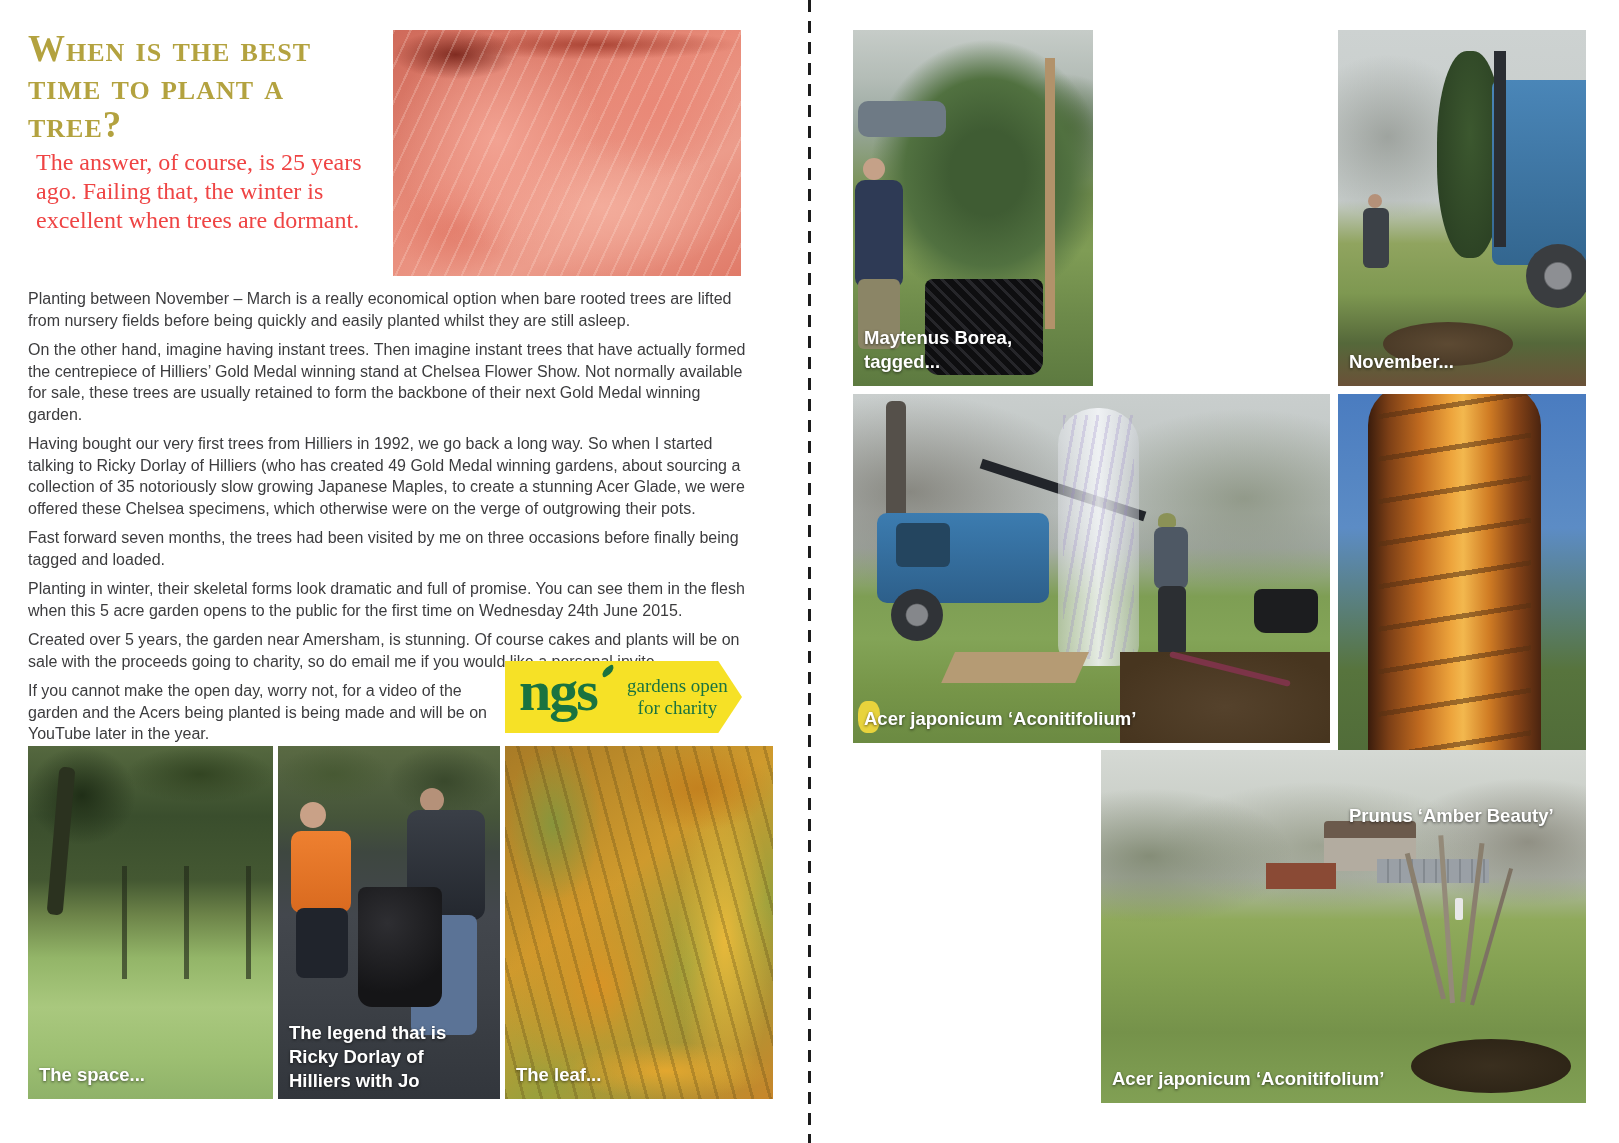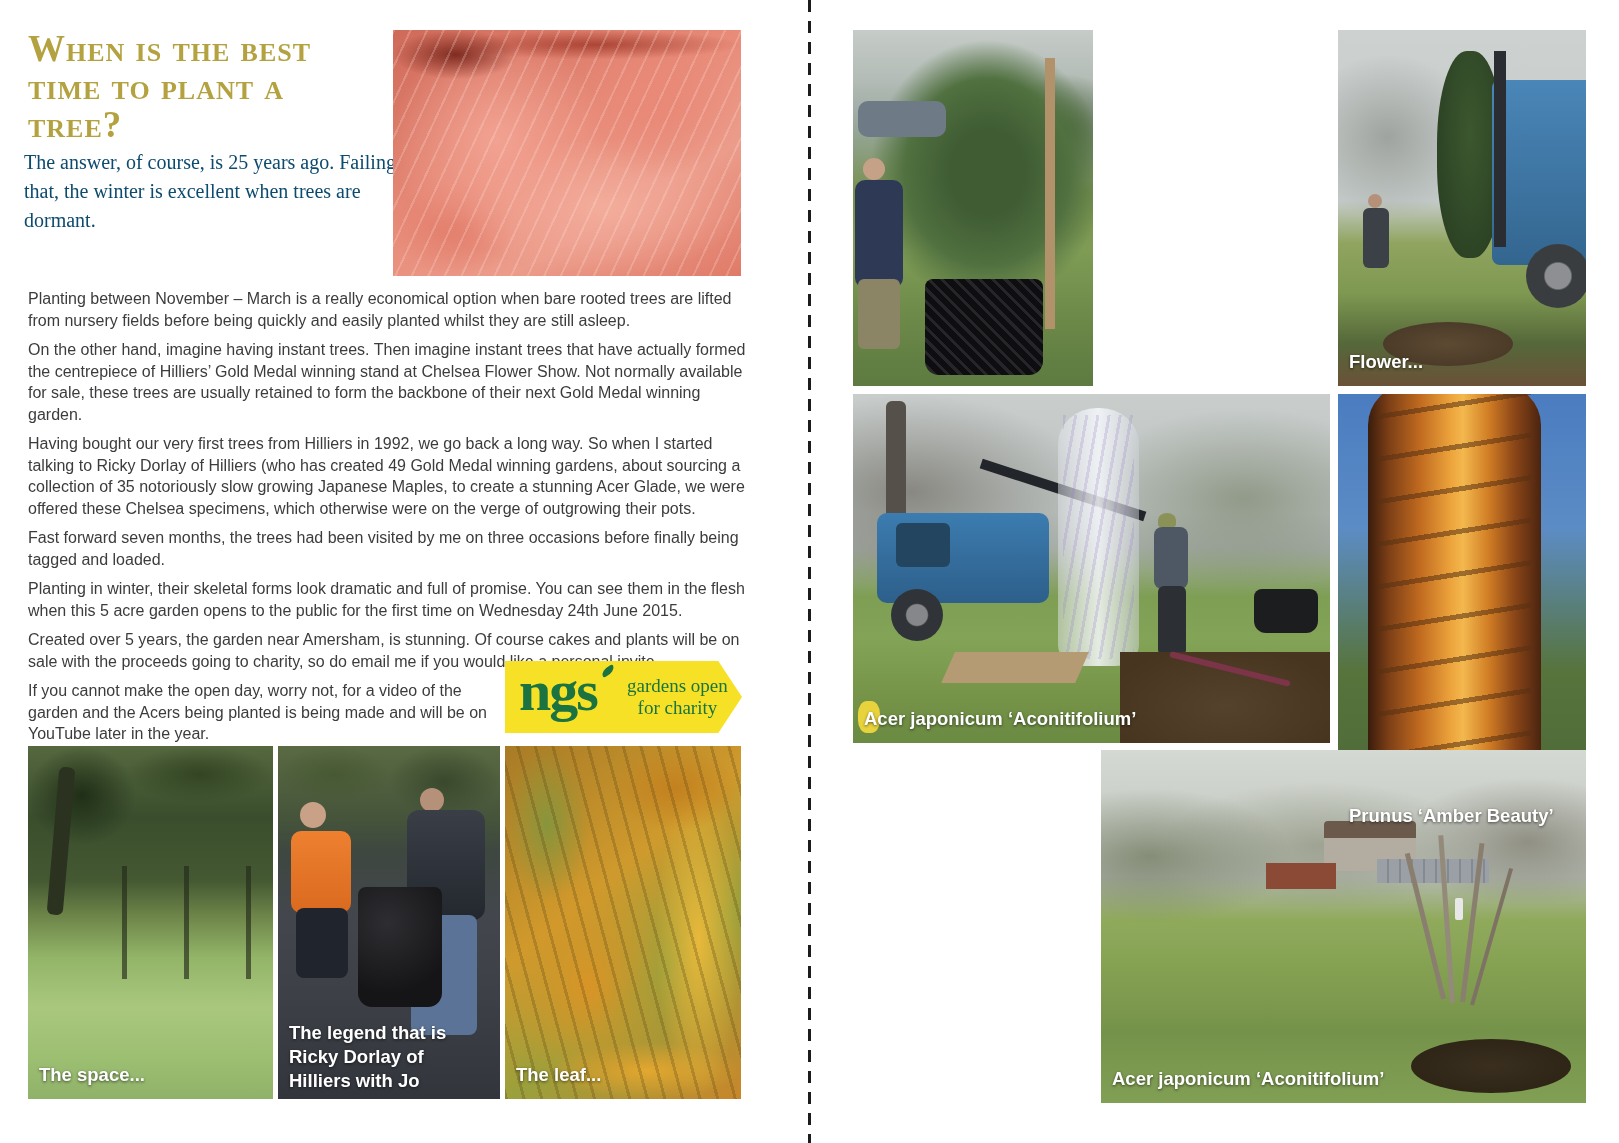--- a/index.html
+++ b/index.html
@@ -3,23 +3,23 @@
 <meta charset="utf-8">
 <style>
   html,body { margin:0; padding:0; background:#ffffff; }
   .canvas { position:relative; width:1619px; height:1143px; background:#ffffff; overflow:hidden;
             font-family:"Liberation Sans", sans-serif; }
 
   
   .headline { position:absolute; left:28px; top:30px; width:340px; margin:0;
               font-family:Liberation Serif, serif; font-variant:small-caps; font-weight:600;
               font-size:37px; line-height:38px; letter-spacing:1px; color:#b3a23f; }
-  .subhead  { position:absolute; left:24px; top:148px; width:372px; margin:0;
+  .subhead  { position:absolute; left:36px; top:148px; width:372px; margin:0;
               font-family:"Liberation Serif", serif; font-weight:400;
-              font-size:20px; line-height:29px; color:#0c4a6e; }
+              font-size:24px; line-height:29px; color:#ef4444; }
   .body-text { position:absolute; left:28px; top:288px; width:728px; color:#3c3c3e;
                font-size:16px; line-height:21.5px; }
   .body-text p { margin:0 0 8px 0; }
   .body-text p.narrow { width:468px; }
 
   
   .ngs { position:absolute; left:505px; top:661px; width:237px; height:72px;
          background:#f6e126; clip-path:polygon(0 0,90% 0,100% 50%,90% 100%,0 100%);text-align:center; }
   .ngs-word { position:absolute; left:14px; top:-4px; font-family:"Liberation Serif", serif;
               font-weight:700; font-size:58px; color:#1a7340; letter-spacing:-2px; }
@@ -130,46 +130,47 @@
     <div style="left:10%;top:16%;width:26px;height:26px;background:#c9a187;border-radius:50%;"></div>
     <div style="left:6%;top:24%;width:60px;height:82px;background:linear-gradient(#ee8030,#d96a1f);border-radius:10px;"></div>
     <div style="left:8%;top:46%;width:52px;height:70px;background:#20242c;border-radius:8px;"></div>
     <div style="left:64%;top:12%;width:24px;height:24px;background:#b59179;border-radius:50%;"></div>
     <div style="left:58%;top:18%;width:78px;height:110px;background:linear-gradient(#3a3f47,#23272e);border-radius:12px;"></div>
     <div style="left:60%;top:48%;width:66px;height:120px;background:#5b7396;border-radius:8px;"></div>
     <div style="left:36%;top:40%;width:84px;height:120px;background:radial-gradient(circle at 35% 30%,#2e2e32,#151517 70%);border-radius:8px 8px 14px 14px;"></div>
     <span class="cap two-line">The legend that is Ricky Dorlay of Hilliers with Jo</span>
   </div>
 
-  <div class="photo ph-leaf" style="left:505px; top:746px; width:236px; height:353px;">
+  <div class="photo ph-leaf" style="left:505px; top:746px; width:236px; height:353px;padding-left:32px;">
     <div style="left:0;top:0;width:100%;height:100%;background:repeating-linear-gradient(75deg,rgba(90,70,20,.28) 0 3px,transparent 3px 17px);"></div>
     <span class="cap">The leaf...</span>
   </div>
 
   <div class="divider"></div>
 
   <div class="photo ph-maytenus" style="left:853px; top:30px; width:240px; height:356px;">
     <div style="left:2%;top:20%;width:88px;height:36px;background:#6e7a85;border-radius:10px;"></div>
     <div style="left:4%;top:36%;width:22px;height:22px;background:#c5a188;border-radius:50%;"></div>
     <div style="left:1%;top:42%;width:48px;height:108px;background:#2e3a55;border-radius:10px;"></div>
     <div style="left:2%;top:70%;width:42px;height:70px;background:#8b8566;border-radius:6px;"></div>
     <div style="left:80%;top:8%;width:10px;height:76%;background:#b2926a;"></div>
     <div style="left:30%;top:70%;width:118px;height:96px;background:repeating-linear-gradient(45deg,#0e0e10 0 6px,#26262a 6px 9px);border-radius:8px 8px 14px 14px;"></div>
+    <span class="cap">Maytenus Borea, tagged...</span>
   </div>
 
 
   <div class="photo ph-planted" style="left:1338px; top:30px; width:248px; height:356px;">
     <div style="left:40%;top:6%;width:66px;height:58%;background:radial-gradient(ellipse at 50% 40%,#3c582f,#2c4224 75%);border-radius:45%;"></div>
     <div style="left:62%;top:14%;width:42%;height:52%;background:linear-gradient(#4a86b8,#33668f);border-radius:8px;"></div>
     <div style="left:63%;top:6%;width:12px;height:55%;background:#2a2e33;"></div>
     <div style="left:76%;top:60%;width:64px;height:64px;background:radial-gradient(circle,#8d8f93 28%,#3a3d40 32%);border-radius:50%;"></div>
     <div style="left:12%;top:46%;width:14px;height:14px;background:#b59179;border-radius:50%;"></div>
     <div style="left:10%;top:50%;width:26px;height:60px;background:#3c4147;border-radius:6px;"></div>
     <div style="left:18%;top:82%;width:130px;height:44px;background:radial-gradient(ellipse,#5d4a33,#4a3a27 75%);border-radius:50%;"></div>
-    <span class="cap">Flower...</span>
+    <span class="cap">November...</span>
   </div>
 
   <div class="photo ph-acer-big" style="left:853px; top:394px; width:477px; height:349px;">
     <div style="left:7%;top:2%;width:20px;height:46%;background:#55504a;border-radius:6px;"></div>
     <div style="left:5%;top:34%;width:36%;height:26%;background:linear-gradient(#3c7cb0,#2d5f8a);border-radius:10px;"></div>
     <div style="left:9%;top:37%;width:54px;height:44px;background:#24455f;border-radius:6px;"></div>
     <div style="left:26%;top:26%;width:36%;height:10px;background:#22252a;transform:rotate(18deg);"></div>
     <div style="left:8%;top:56%;width:52px;height:52px;background:radial-gradient(circle,#85878b 28%,#303337 32%);border-radius:50%;"></div>
     <div style="left:43%;top:4%;width:17%;height:74%;background:linear-gradient(90deg,rgba(223,226,231,.5),rgba(246,248,251,.85) 50%,rgba(208,212,219,.5));border-radius:48% 48% 30% 30%/14% 14% 8% 8%;"></div>
     <div style="left:44%;top:6%;width:15%;height:70%;background:repeating-linear-gradient(100deg,rgba(150,130,200,.25) 0 3px,transparent 3px 11px);"></div>

